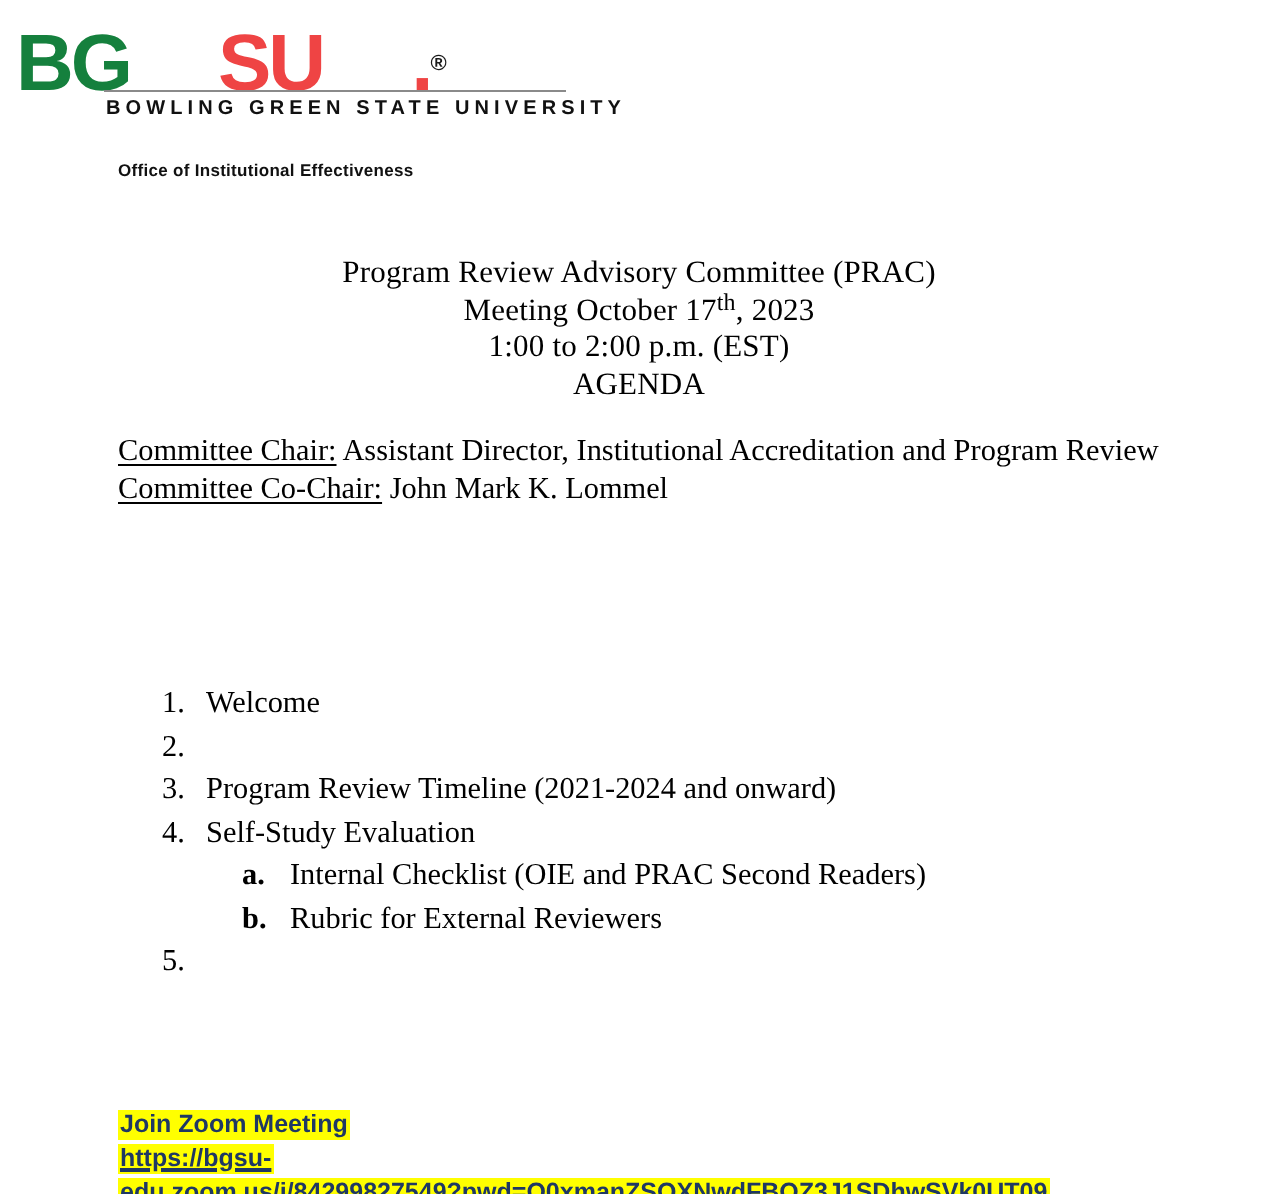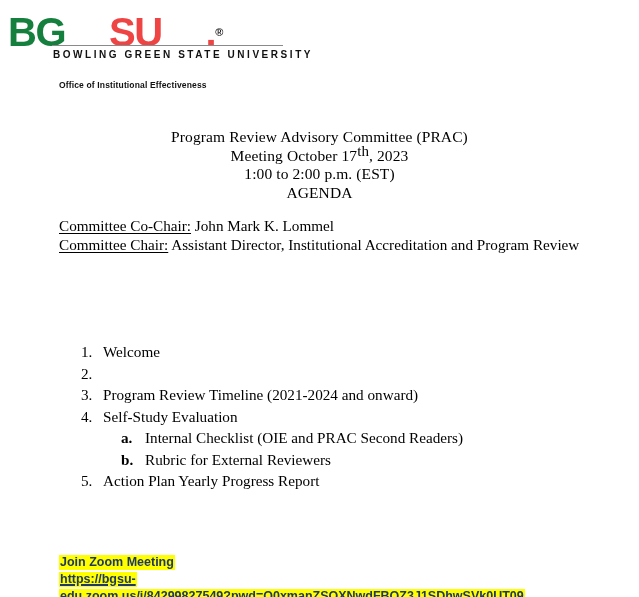--- a/index.html
+++ b/index.html
@@ -91,21 +91,21 @@
     width: 639px;
     text-align: center;
   }
   .title-line {
     font-weight: normal;
     font-size: 15.5px;
     line-height: 18.5px;
     letter-spacing: 0.1px;
   }
   .title-line sup {
-    font-size: 15px;
+    font-size: 12px;
     vertical-align: 5px;
     line-height: 0;
   }
 
   
   .participants {
     position: absolute;
     left: 59px;
     top: 216px;
     width: 560px;
@@ -206,22 +206,22 @@
 </div>
 
 <div class="title-block">
   <div class="title-line">Program Review Advisory Committee (PRAC)</div>
   <div class="title-line"><span>Meeting October 17</span><sup>th</sup><span>, 2023</span></div>
   <div class="title-line">1:00 to 2:00 p.m. (EST)</div>
   <div class="title-line">AGENDA</div>
 </div>
 
 <div class="participants">
+  <p><span class="lbl-underline">Committee Chair:</span><span> Assistant Director, Institutional Accreditation and Program Review</span></p>
   <p><span class="lbl-underline">Committee Co-Chair:</span><span> John Mark K. Lommel</span></p>
-  <p><span class="lbl-underline">Committee Chair:</span><span> Assistant Director, Institutional Accreditation and Program Review</span></p>
 </div>
 
 <div class="agenda">
 
   <div class="agenda-item">
     <span class="agenda-marker">1.</span>
     <span>Welcome</span>
   </div>
 
   <div class="agenda-item">
@@ -244,21 +244,20 @@
       <span>Internal Checklist (OIE and PRAC Second Readers)</span>
     </div>
     <div class="sub-item">
       <span class="sub-marker">b.</span>
       <span>Rubric for External Reviewers</span>
     </div>
   </div>
 
   <div class="agenda-item">
     <span class="agenda-marker">5.</span>
-    <span>Action Plan Yearly Progress Report</span>
   </div>
 
 </div>
 
 <div class="zoom-block">
   <div class="zoom-title"><span class="hl">Join Zoom Meeting</span></div>
   <div class="zoom-url"><span class="hl">https://bgsu-</span></div>
   <div class="zoom-url"><span class="hl">edu.zoom.us/j/84299827549?pwd=Q0xmanZSOXNwdFBQZ3J1SDhwSVk0UT09</span></div>
 </div>
 

